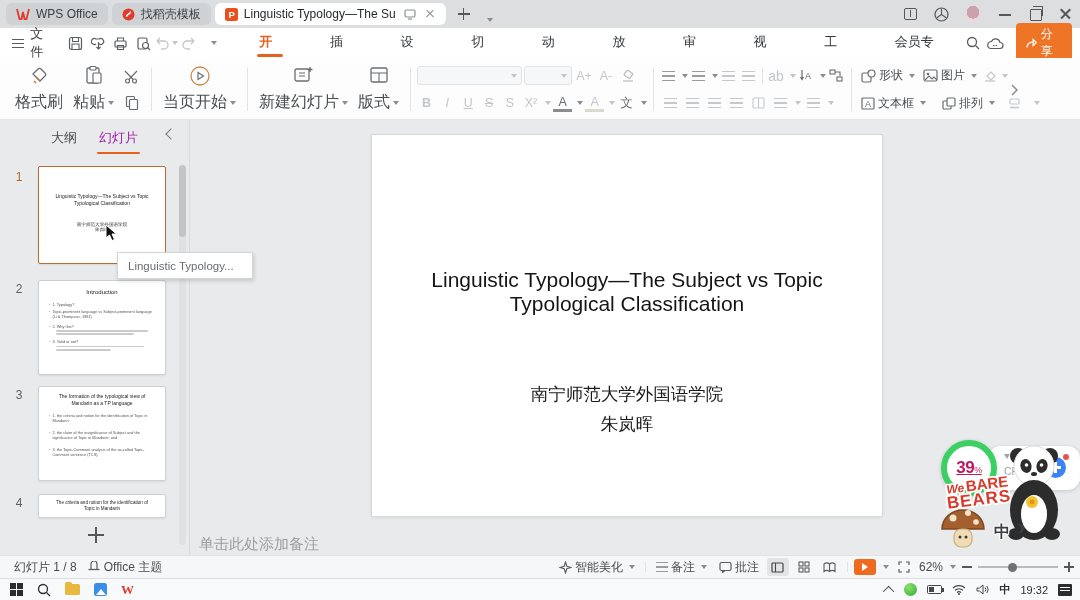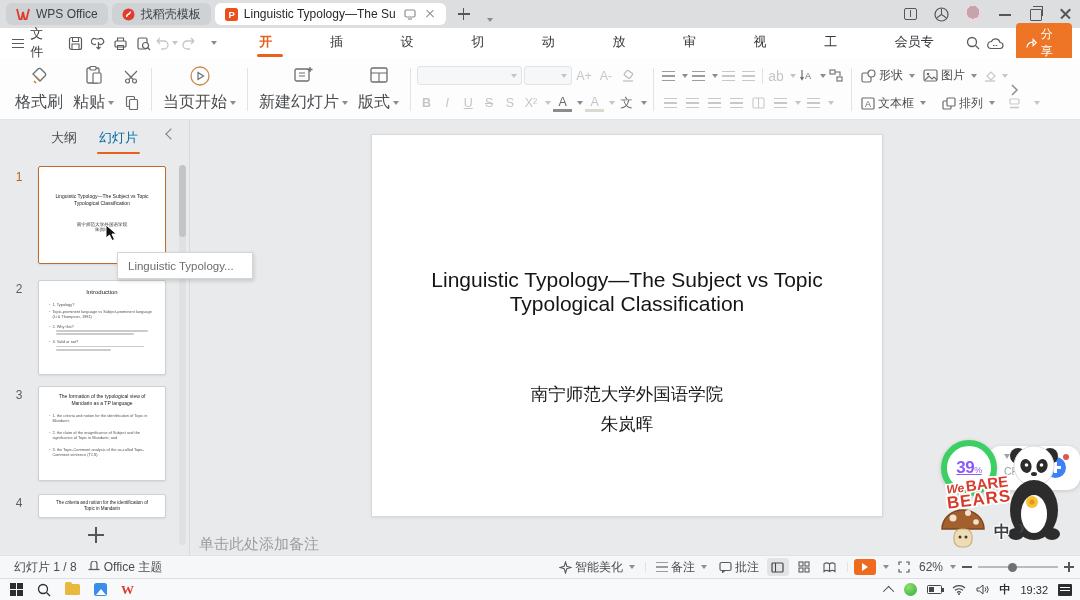--- a/index.html
+++ b/index.html
@@ -63,21 +63,21 @@
   .tb-row { display:flex; align-items:center; gap:2px; }
   .glyph { display:inline-flex; align-items:center; justify-content:center; width:20px; height:20px; font-size:12.5px; color:#7d8083; }
   .glyph.dis { color:#c3c6c8; }
   .selbox { height:19px; background:#f6f7f8; border:1px solid #e2e3e4; border-radius:3px; display:flex; align-items:center; justify-content:flex-end; padding:0 4px; }
   .tb-label-btn { display:flex; align-items:center; gap:3px; font-size:12px; color:#4a4d50; padding:1px 3px; white-space:nowrap; }
   .more-chevron { display:flex; align-items:center; margin-left:2px; color:#8a8d90; font-size:13px; }
 
   
   .sidebar { position:absolute; left:0; top:120px; width:190px; height:435px; background:#e9eaeb; border-right:1px solid #d9dadb; }
   .sb-tabs { height:36px; display:flex; align-items:center; justify-content:center; gap:22px; font-size:13px; color:#4a4d50; position:relative; }
-  .sb-tab.active { color:#0369a1; position:relative; }
+  .sb-tab.active { color:#a21caf; position:relative; }
   .sb-tab.active::after { content:""; position:absolute; left:-2px; right:-2px; bottom:-7px; height:2.5px; background:#e8611c; border-radius:2px; }
   .sb-collapse { position:absolute; right:14px; top:10px; width:8px; height:8px; border-left:1.6px solid #7a7d80; border-bottom:1.6px solid #7a7d80; transform:rotate(45deg); }
   .thumb-num { position:absolute; font-size:12px; color:#5b5e61; width:26px; text-align:center; }
   .thumb { position:absolute; left:38px; width:128px; background:#fff; border:1px solid #cfd0d1; border-radius:2px; box-shadow:0 1px 2px rgba(0,0,0,.08); overflow:hidden; }
   .thumb.sel { border:1.6px solid #bf6b30; }
   .t-title { text-align:center; color:#222; }
   .t-line { color:#333; text-align:center; }
   .t-bullet { color:#555; display:flex; gap:2px; }
   .t-bullet .dot { color:#999; }
   .skel { height:1.8px; background:#c9cbcd; border-radius:1px; margin:1.5px 0 1.5px 7px; }
@@ -128,21 +128,21 @@
   .chev-up { width:8px; height:8px; border-left:1.6px solid #44474a; border-top:1.6px solid #44474a; transform:rotate(45deg) translateY(2px); }
   .greenball { width:13px; height:13px; border-radius:50%; background:radial-gradient(circle at 35% 30%, #8fe06a, #2faa3c); position:relative; }
   .battery { width:15px; height:9px; border:1.2px solid #44474a; border-radius:1.5px; position:relative; }
   .battery::after { content:""; position:absolute; right:-3px; top:2px; width:2px; height:4px; background:#44474a; }
   .battery::before { content:""; position:absolute; left:1px; top:1px; width:5px; height:5px; background:#44474a; }
   .notifbox { width:14px; height:12px; background:#2b2e31; border-radius:1px; position:relative; }
   .notifbox::after { content:""; position:absolute; left:2px; top:3px; width:10px; height:1.2px; background:#fff; box-shadow:0 3px 0 #fff; }
 
   
   .widget-ring { position:absolute; left:941px; top:440px; width:56px; height:56px; border-radius:50%; background:#fff; border:6.5px solid #3ccf63; box-shadow:0 1px 4px rgba(0,0,0,.18); display:flex; align-items:center; justify-content:center; z-index:40; }
-  .widget-ring .pct { font-size:17px; color:#8b5cf6; font-weight:bold; letter-spacing:-.5px;text-decoration:underline; }
+  .widget-ring .pct { font-size:17px; color:#be185d; font-weight:bold; letter-spacing:-.5px;text-decoration:underline; }
   .widget-ring .pct small { font-size:9px; font-weight:normal; }
   .widget-pill { position:absolute; left:988px; top:446px; width:92px; height:44px; background:rgba(255,255,255,.96); border-radius:13px; box-shadow:0 1px 4px rgba(0,0,0,.15); z-index:39; padding:5px 8px 0 16px; }
   .pill-row1 { display:flex; align-items:center; justify-content:flex-start; gap:4px; font-size:10px; color:#3a3d40; font-weight:bold; }
   .dn-arrow { width:0; height:0; border-left:3.5px solid transparent; border-right:3.5px solid transparent; border-top:5px solid #9fa4a8; }
   .pill-row2 { display:flex; align-items:center; gap:4px; font-size:10.5px; margin-top:3px; }
   .pill-row2 .cpu { color:#9aa0a6; }
   .pill-row2 .temp { color:#1fb6a6; }
   .bluedot { position:absolute; right:14px; top:11px; width:21px; height:21px; border-radius:50%; background:#3b82f6; }
   .bluedot::before { content:""; position:absolute; left:5px; top:9.4px; width:11px; height:2.2px; background:#fff; }
   .bluedot::after { content:""; position:absolute; left:9.4px; top:5px; width:2.2px; height:11px; background:#fff; }

